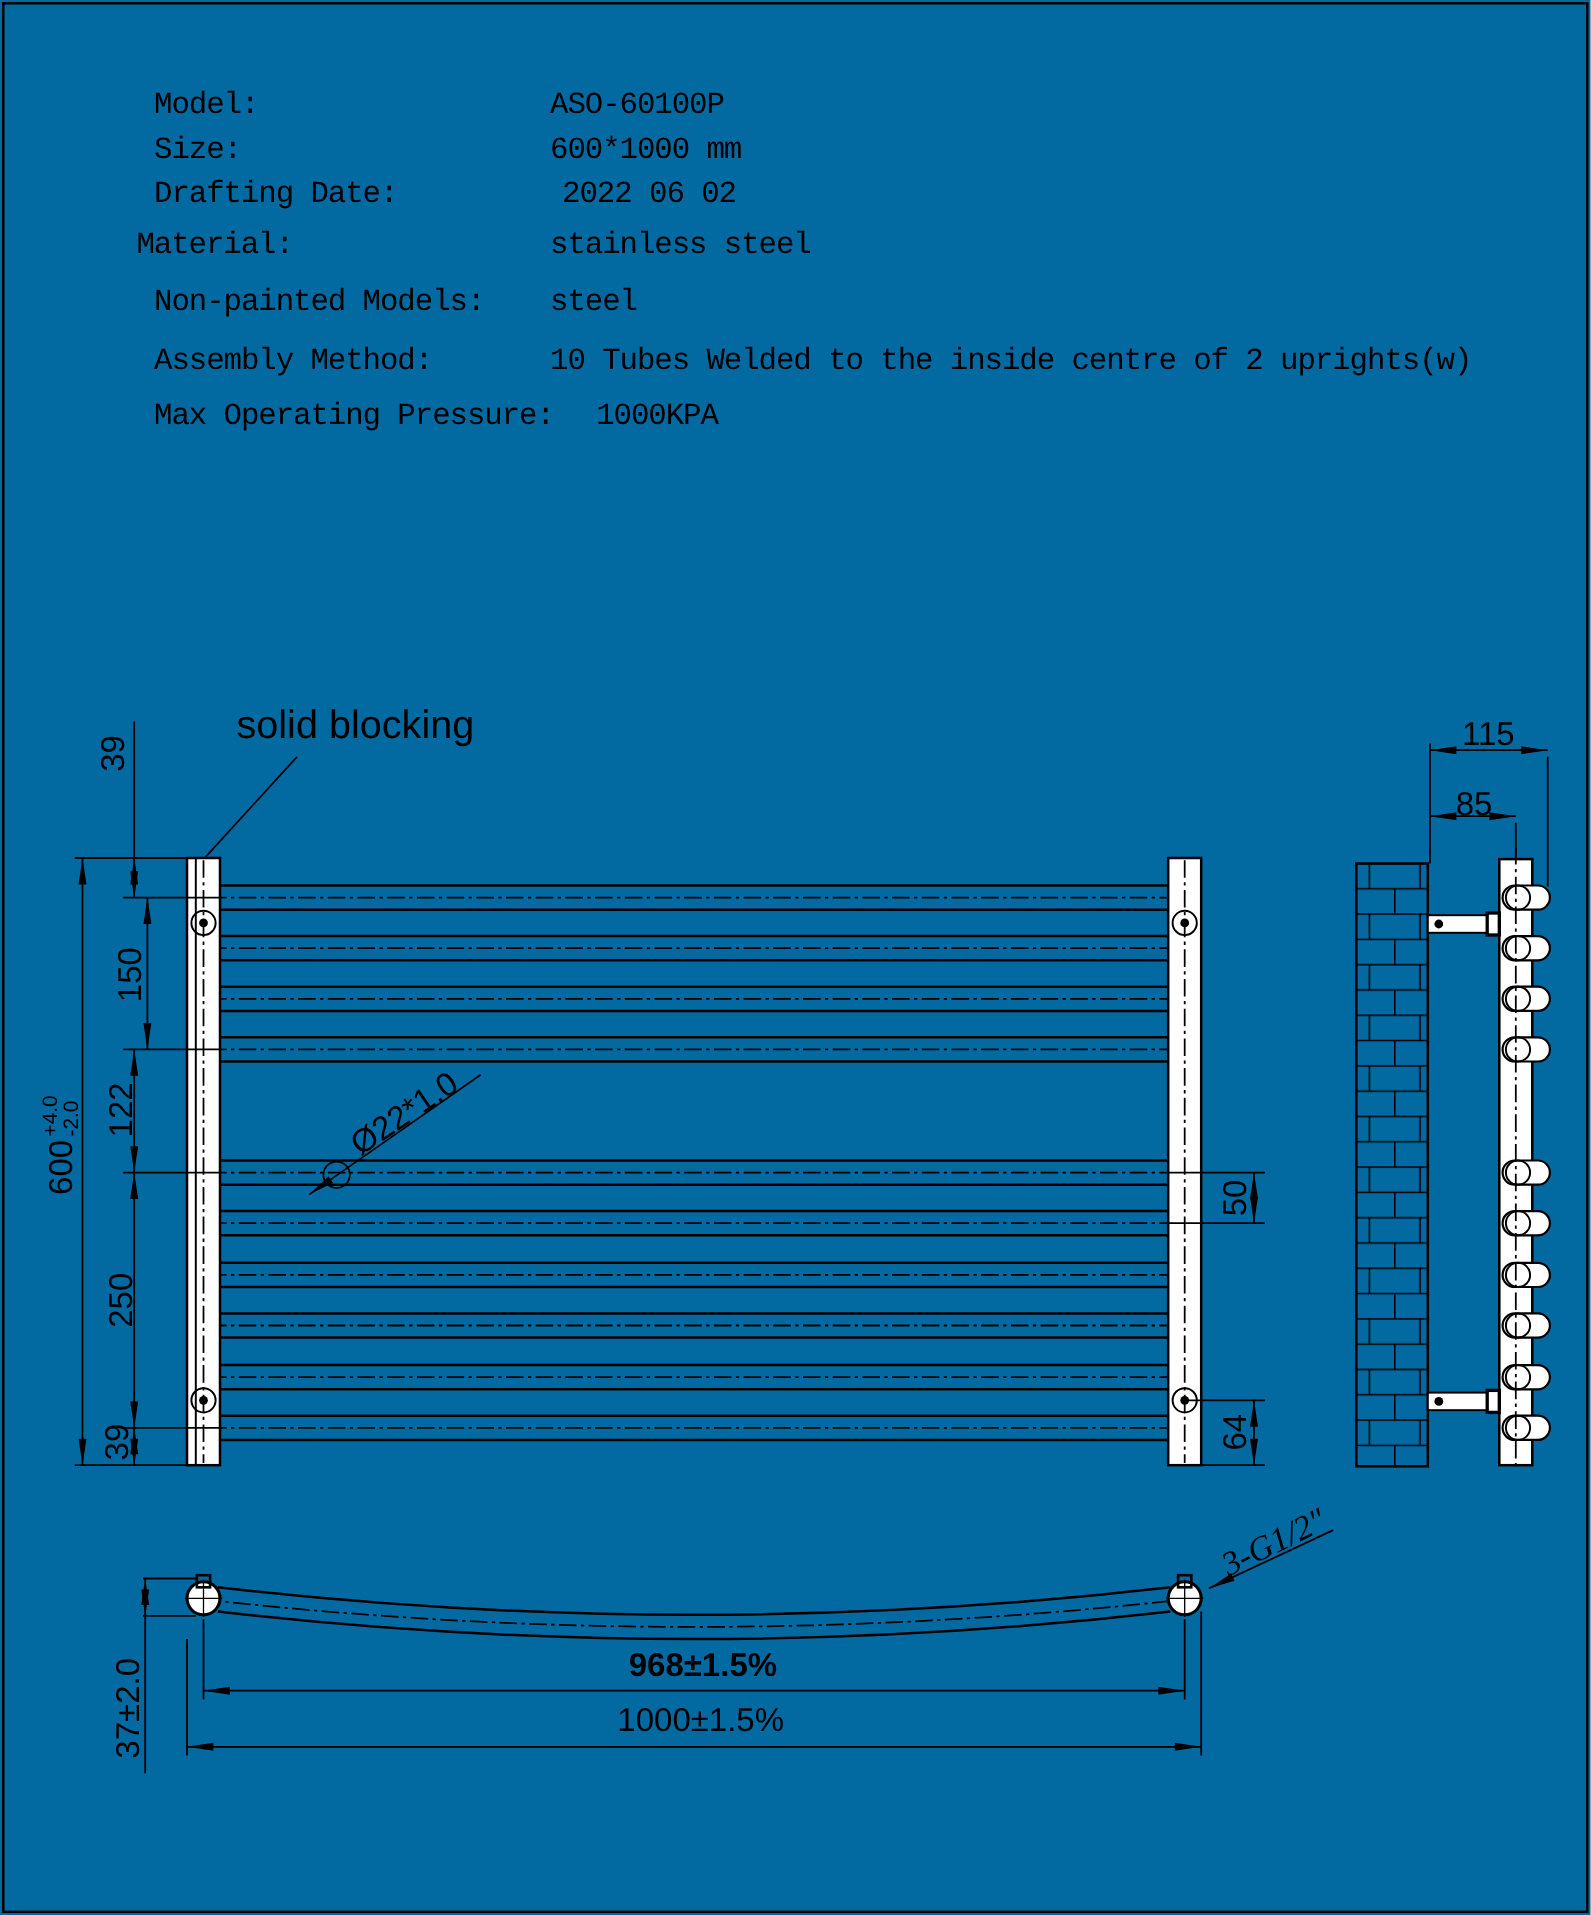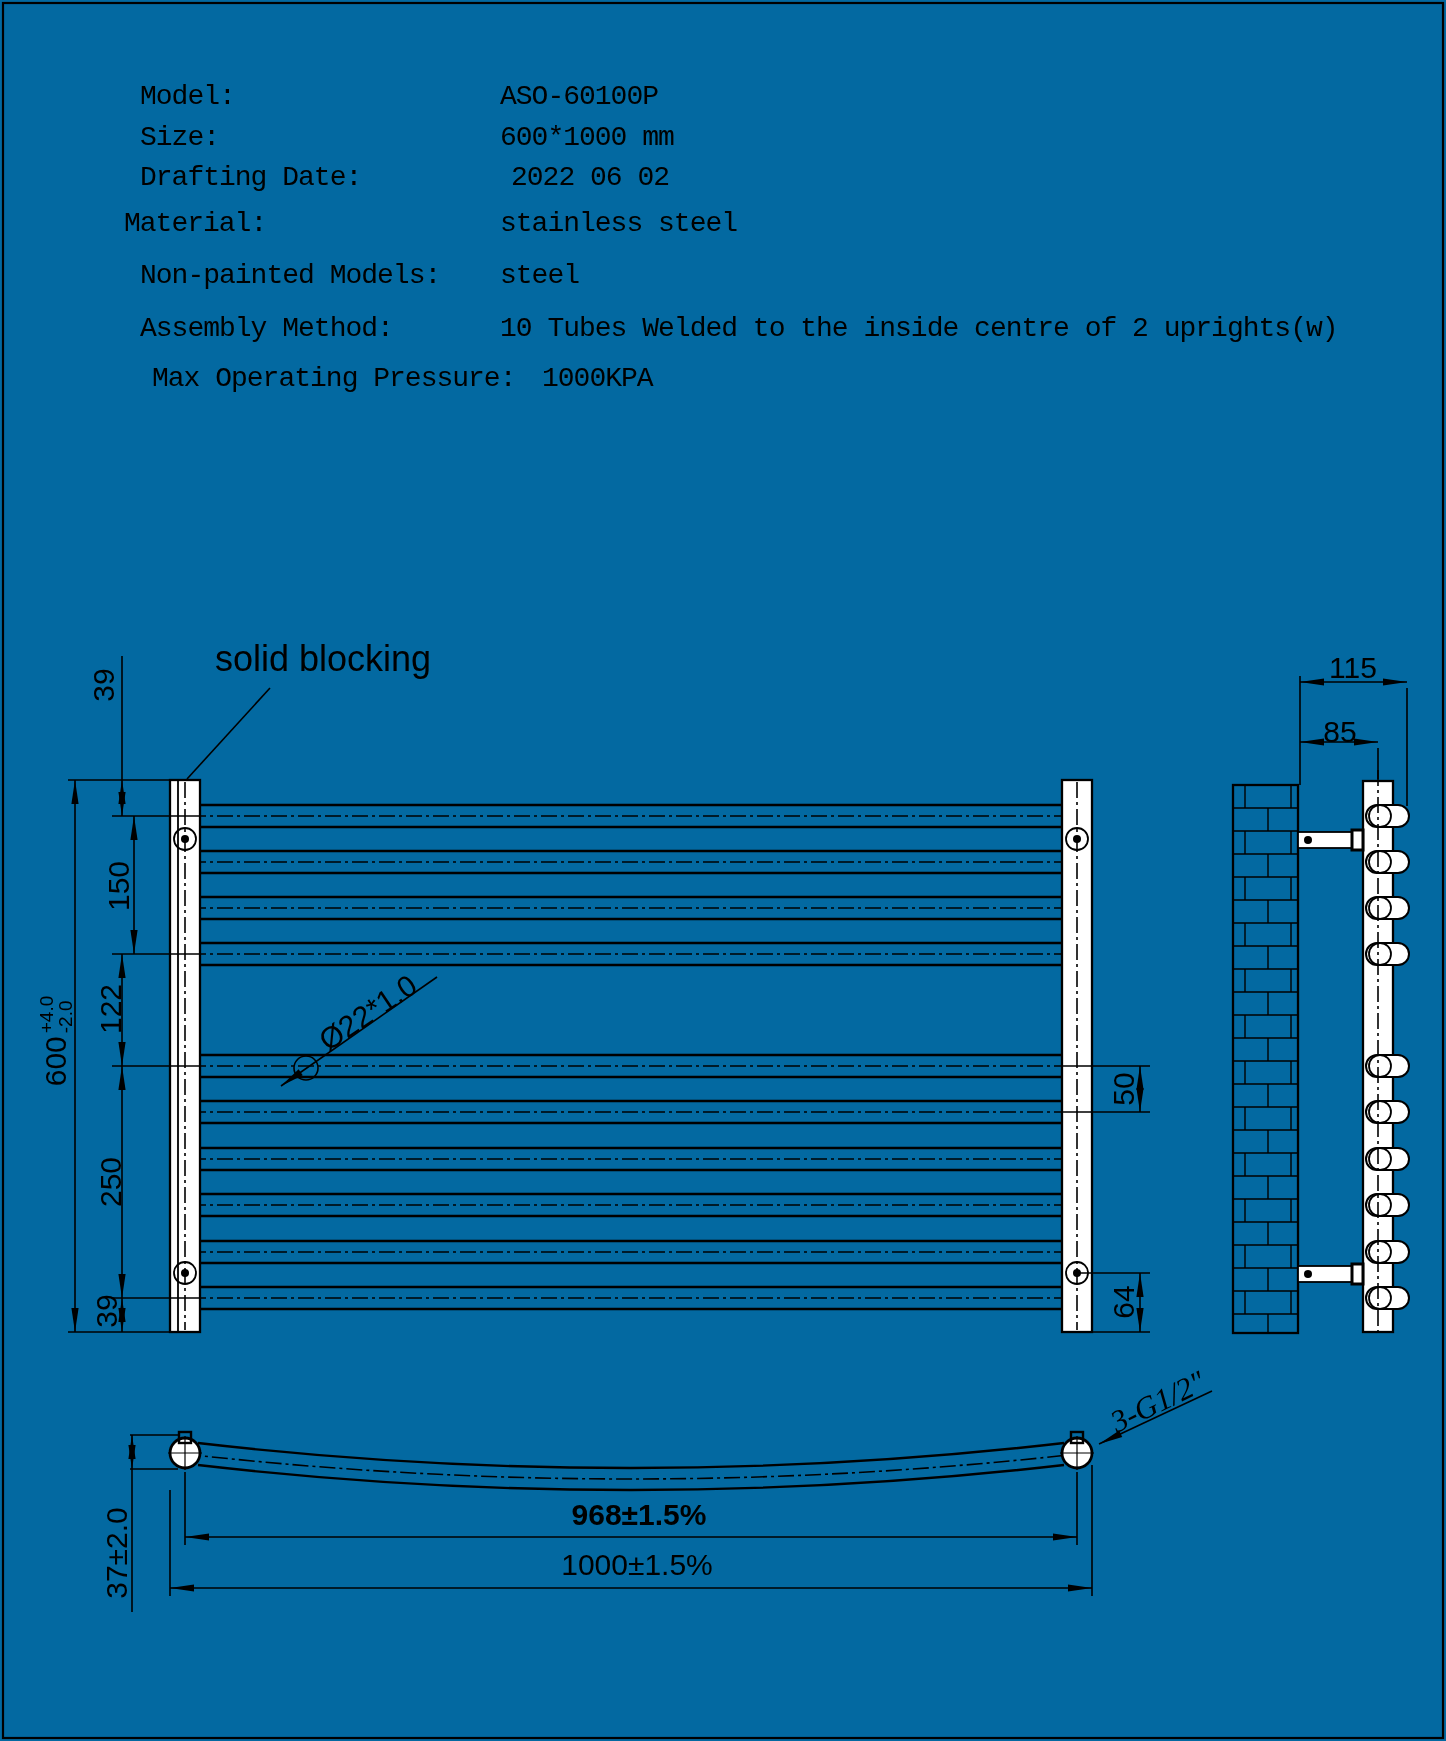--- a/index.html
+++ b/index.html
@@ -190,21 +190,21 @@
     <div class="txt spec" style="left:140px;top:123px;">Size:</div>
     <div class="txt spec" style="left:500px;top:123px;">600*1000 mm</div>
     <div class="txt spec" style="left:140px;top:163px;">Drafting Date:</div>
     <div class="txt spec" style="left:500px;top:163px;margin-left:11px;">2022 06 02</div>
     <div class="txt spec" style="left:124px;top:209px;">Material:</div>
     <div class="txt spec" style="left:500px;top:209px;">stainless steel</div>
     <div class="txt spec" style="left:140px;top:261px;">Non-painted Models:</div>
     <div class="txt spec" style="left:500px;top:261px;">steel</div>
     <div class="txt spec" style="left:140px;top:314px;">Assembly Method:</div>
     <div class="txt spec" style="left:500px;top:314px;">10 Tubes Welded to the inside centre of 2 uprights(w)</div>
-    <div class="txt spec" style="left:152px;top:364px;">Max Operating Pressure:</div>
+    <div class="txt spec" style="left:140px;top:364px;">Max Operating Pressure:</div>
     <div class="txt spec" style="left:542px;top:364px;">1000KPA</div>
   </div>
 
   <div class="txt callout" style="left:205px;top:640px;">solid blocking</div>
 
   <div class="txt dim rot" style="left:104px;top:685px;">39</div>
   <div class="txt dim rot" style="left:119px;top:886px;">150</div>
   <div class="txt dim rot" style="left:111px;top:1009px;">122</div>
   <div class="txt dim rot" style="left:111px;top:1182px;">250</div>
   <div class="txt dim rot" style="left:107px;top:1311px;">39</div>

